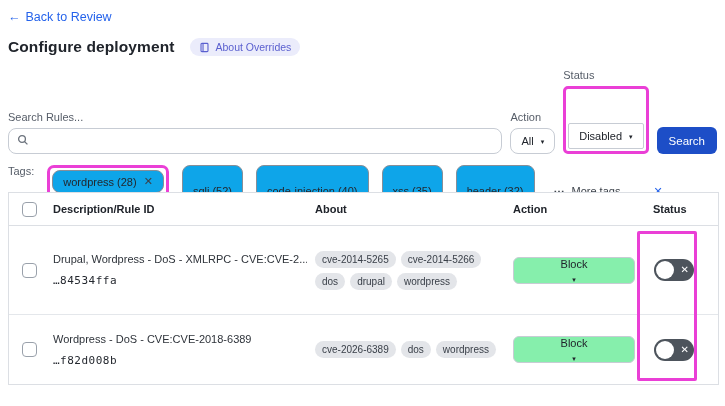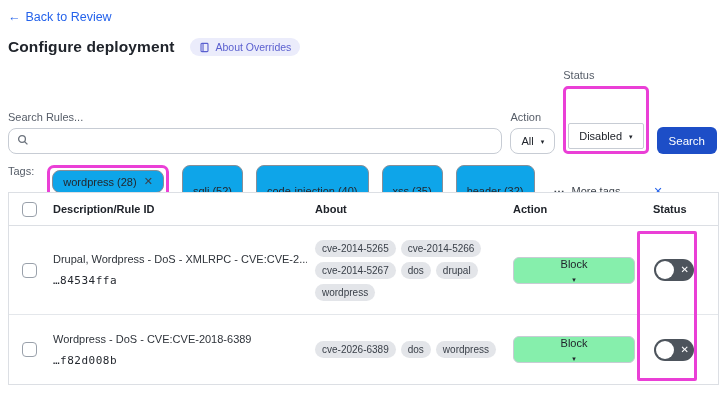--- a/index.html
+++ b/index.html
@@ -223,21 +223,20 @@
           <div class="cb"></div>
         </div>
       <div class="cell">
         <div class="desc-line">Drupal, Wordpress - DoS - XMLRPC - CVE:CVE-2...</div>
         <div class="rule-id">…84534ffa</div>
       </div>
       <div class="cell">
         <div class="pills">
           <span class="pill">cve-2014-5265</span>
           <span class="pill">cve-2014-5266</span>
-          <span class="pill">cve-2014-5267</span>
           <span class="pill">dos</span>
           <span class="pill">drupal</span>
           <span class="pill">wordpress</span>
         </div>
       </div>
       <div class="cell">
         <div class="action-select">
           <span>Block</span>
           <span class="caret">▾</span>
         </div>

